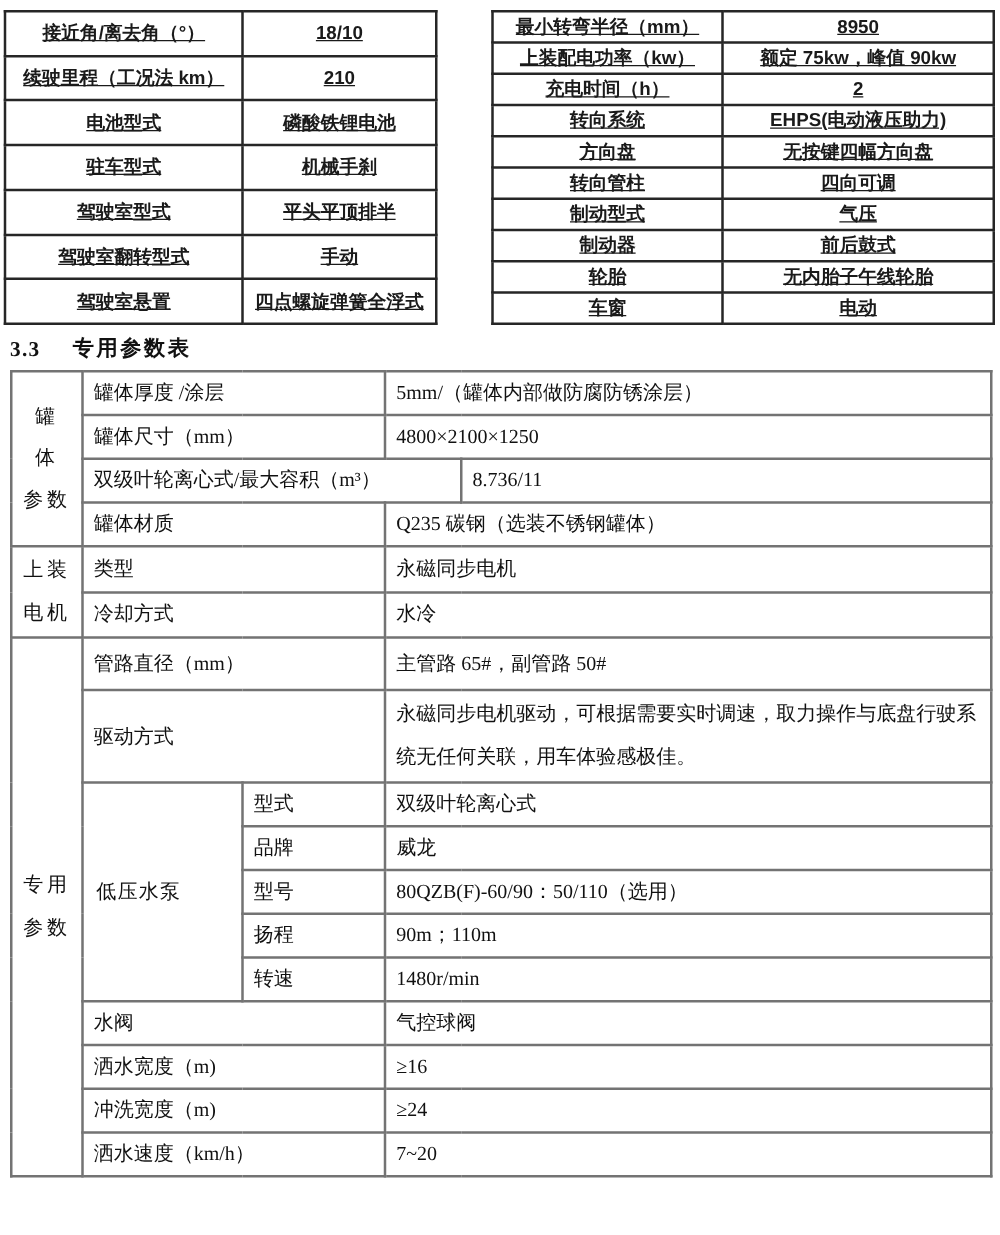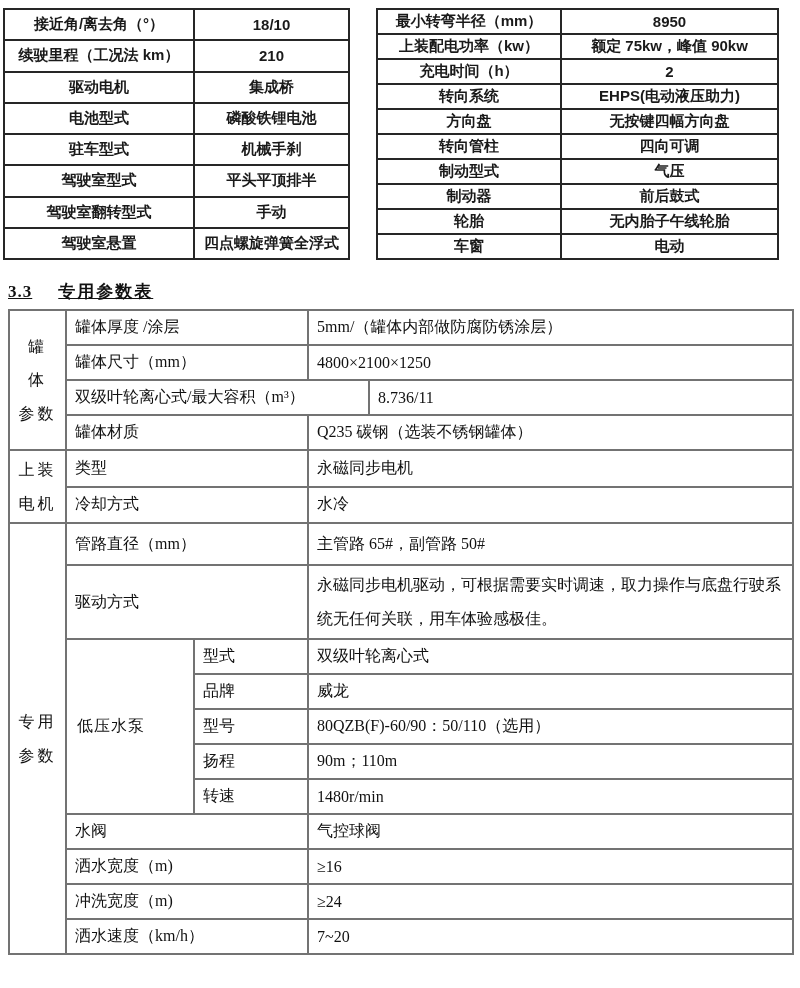--- a/index.html
+++ b/index.html
@@ -10,21 +10,22 @@
     font-family: "Liberation Sans", sans-serif;
     color: #1a1a1a;
     overflow: hidden;
   }
   .page { width: 800px; height: 988px; position: relative; }
 
   
   .top-tables {
     display: flex;
     padding: 8px 0 0 3px;
-    gap: 26px;
+    gap: 43px;
+    text-decoration: underline;
   }
   table { border-collapse: collapse; table-layout: fixed; }
   .spec-table td {
     border: 2px solid #262626;
     height: 25px;
     text-align: center;
     vertical-align: middle;
     font-family: "Liberation Sans", sans-serif;
     font-weight: bold;
     font-size: 15px;
@@ -34,28 +35,27 @@
   }
   .spec-table.left { width: 345px; }
   .spec-table.left col.c-label { width: 190px; }
   .spec-table.left col.c-value { width: 155px; }
   .spec-table.right { width: 401px; }
   .spec-table.right col.c-label { width: 184px; }
   .spec-table.right col.c-value { width: 217px; }
 
   
   .section-heading {
-    margin: 20px 0 6px 8px;
+    margin: 7px 0 6px 8px;
     font-family: "Liberation Serif", serif;
     font-weight: bold;
     font-size: 17px;
     color: #111;
     display: flex;
-    align-items: center;
-    text-decoration: underline;
+    align-items: flex-end;
   }
   .section-heading .num { margin-right: 26px; letter-spacing: 1px; }
   .section-heading .ttl { letter-spacing: 2px; }
 
   
   .detail-table {
     margin-left: 8px;
     width: 786px;
     font-family: "Liberation Serif", serif;
     font-size: 16px;
@@ -97,24 +97,20 @@
           <col class="c-value">
         </colgroup>
       <tbody>
         <tr>
           <td>接近角/离去角（°）</td>
           <td>18/10</td>
         </tr>
         <tr>
           <td>续驶里程（工况法 km）</td>
           <td>210</td>
-        </tr>
-        <tr>
-          <td>驱动电机</td>
-          <td>集成桥</td>
         </tr>
         <tr>
           <td>电池型式</td>
           <td>磷酸铁锂电池</td>
         </tr>
         <tr>
           <td>驻车型式</td>
           <td>机械手刹</td>
         </tr>
         <tr>

